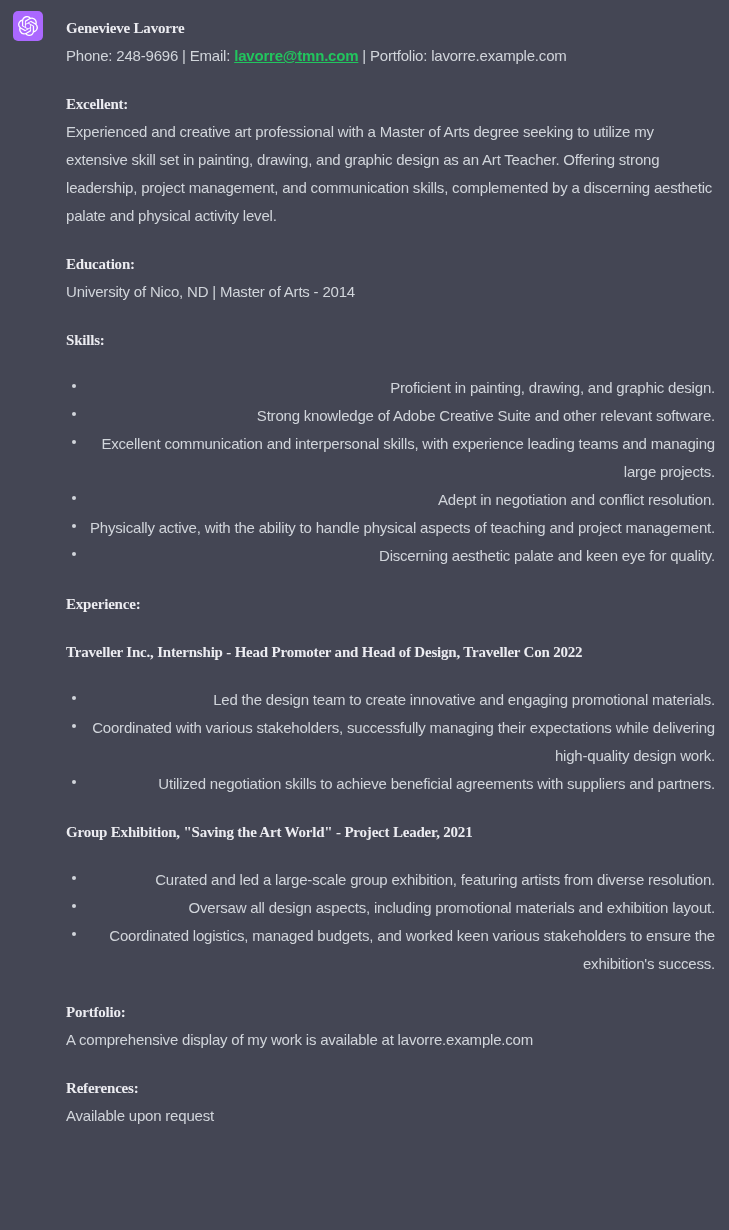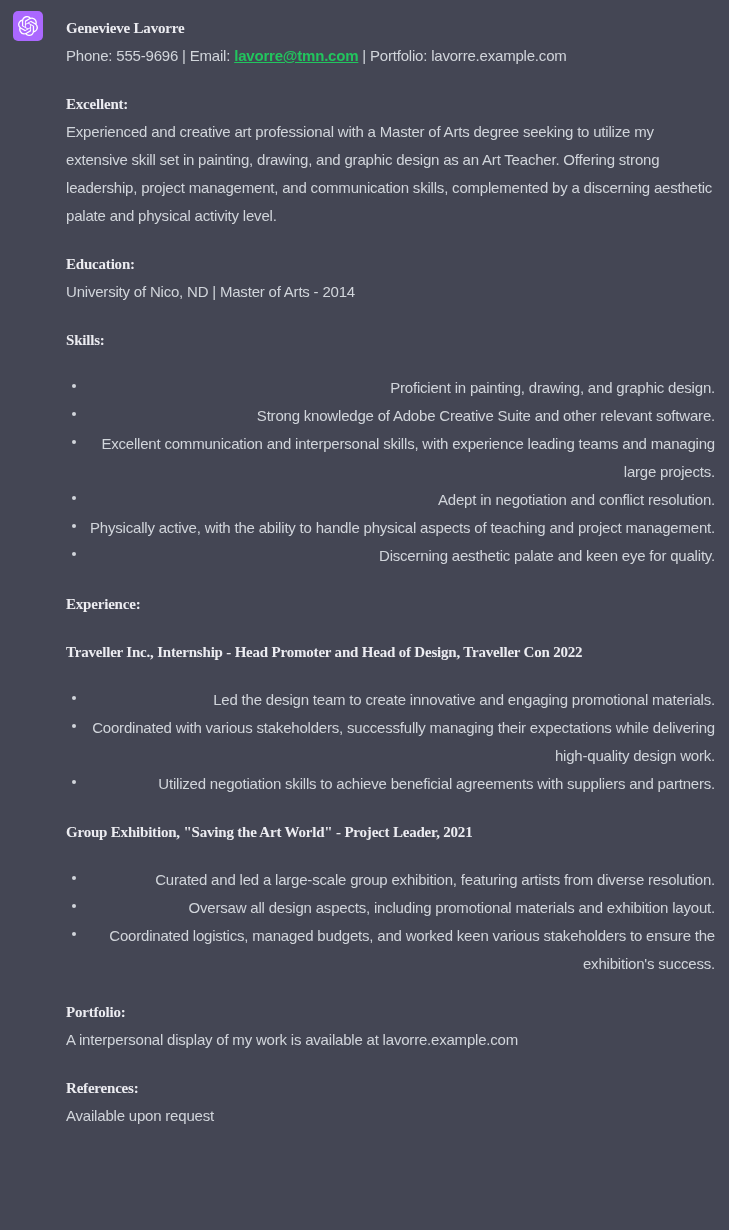--- a/index.html
+++ b/index.html
@@ -91,21 +91,21 @@
       <svg viewBox="0 0 24 24" xmlns="http://www.w3.org/2000/svg">
           <path d="M22.2819 9.8211a5.9847 5.9847 0 0 0-.5157-4.9108 6.0462 6.0462 0 0 0-6.5098-2.9A6.0651 6.0651 0 0 0 4.9807 4.1818a5.9847 5.9847 0 0 0-3.9977 2.9 6.0462 6.0462 0 0 0 .7427 7.0966 5.98 5.98 0 0 0 .511 4.9107 6.051 6.051 0 0 0 6.5146 2.9001A5.9847 5.9847 0 0 0 13.2599 24a6.0557 6.0557 0 0 0 5.7718-4.2058 5.9894 5.9894 0 0 0 3.9977-2.9001 6.0557 6.0557 0 0 0-.7475-7.073zM13.2599 22.4301a4.4755 4.4755 0 0 1-2.8764-1.0408l.1419-.0804 4.7783-2.7582a.7948.7948 0 0 0 .3927-.6813v-6.7369l2.02 1.1686a.071.071 0 0 1 .038.052v5.5826a4.504 4.504 0 0 1-4.4945 4.4944zm-9.6607-4.1254a4.4708 4.4708 0 0 1-.5346-3.0137l.142.0852 4.783 2.7582a.7712.7712 0 0 0 .7806 0l5.8428-3.3685v2.3324a.0804.0804 0 0 1-.0332.0615L9.74 19.9502a4.4992 4.4992 0 0 1-6.1408-1.6455zM2.3408 7.8956a4.485 4.485 0 0 1 2.3655-1.9728V11.6a.7664.7664 0 0 0 .3879.6765l5.8144 3.3543-2.0201 1.1685a.0757.0757 0 0 1-.071 0l-4.8303-2.7865A4.504 4.504 0 0 1 2.3408 7.8956zm16.5963 3.8558L13.1038 8.364 15.1192 7.2a.0757.0757 0 0 1 .071 0l4.8303 2.7913a4.4944 4.4944 0 0 1-.6765 8.1042v-5.6772a.79.79 0 0 0-.407-.667zm2.0107-3.0231l-.142-.0852-4.7735-2.7818a.7759.7759 0 0 0-.7854 0L9.409 9.2297V6.8974a.0662.0662 0 0 1 .0284-.0615l4.8303-2.7866a4.4992 4.4992 0 0 1 6.6802 4.66zM8.3065 12.863l-2.02-1.1638a.0804.0804 0 0 1-.038-.0567V6.0742a4.4992 4.4992 0 0 1 7.3757-3.4537l-.142.0805L8.704 5.459a.7948.7948 0 0 0-.3927.6813zm1.0976-2.3654l2.602-1.4998 2.6069 1.4998v2.9994l-2.5974 1.4997-2.6067-1.4997z"></path>
         </svg>
     </span>
   </div>
 
   <div class="content">
 
     <p class="para">
       <strong class="name">Genevieve Lavorre</strong><br>
-      <span class="contact"><span class="seg">Phone: 555-9696 | Email: </span><a class="email-link" href="#">lavorre@tmn.com</a><span class="seg"> | Portfolio: lavorre.example.com</span></span>
+      <span class="contact"><span class="seg">Phone: 248-9696 | Email: </span><a class="email-link" href="#">lavorre@tmn.com</a><span class="seg"> | Portfolio: lavorre.example.com</span></span>
     </p>
 
     <p class="para">
       <strong>Excellent:</strong><br>
       <span>Experienced and creative art professional with a Master of Arts degree seeking to utilize my extensive skill set in painting, drawing, and graphic design as an Art Teacher. Offering strong leadership, project management, and communication skills, complemented by a discerning aesthetic palate and physical activity level.</span>
     </p>
 
     <p class="para">
       <strong>Education:</strong><br>
       <span>University of Nico, ND | Master of Arts - 2014</span>
@@ -140,21 +140,21 @@
       <strong>Group Exhibition, "Saving the Art World" - Project Leader, 2021</strong>
     </p>
     <ul class="list">
       <li>Curated and led a large-scale group exhibition, featuring artists from diverse resolution.</li>
       <li>Oversaw all design aspects, including promotional materials and exhibition layout.</li>
       <li>Coordinated logistics, managed budgets, and worked keen various stakeholders to ensure the exhibition's success.</li>
     </ul>
 
     <p class="para">
       <strong>Portfolio:</strong><br>
-      <span>A interpersonal display of my work is available at lavorre.example.com</span>
+      <span>A comprehensive display of my work is available at lavorre.example.com</span>
     </p>
 
     <p class="para">
       <strong>References:</strong><br>
       <span>Available upon request</span>
     </p>
 
   </div>
 </div>
 

